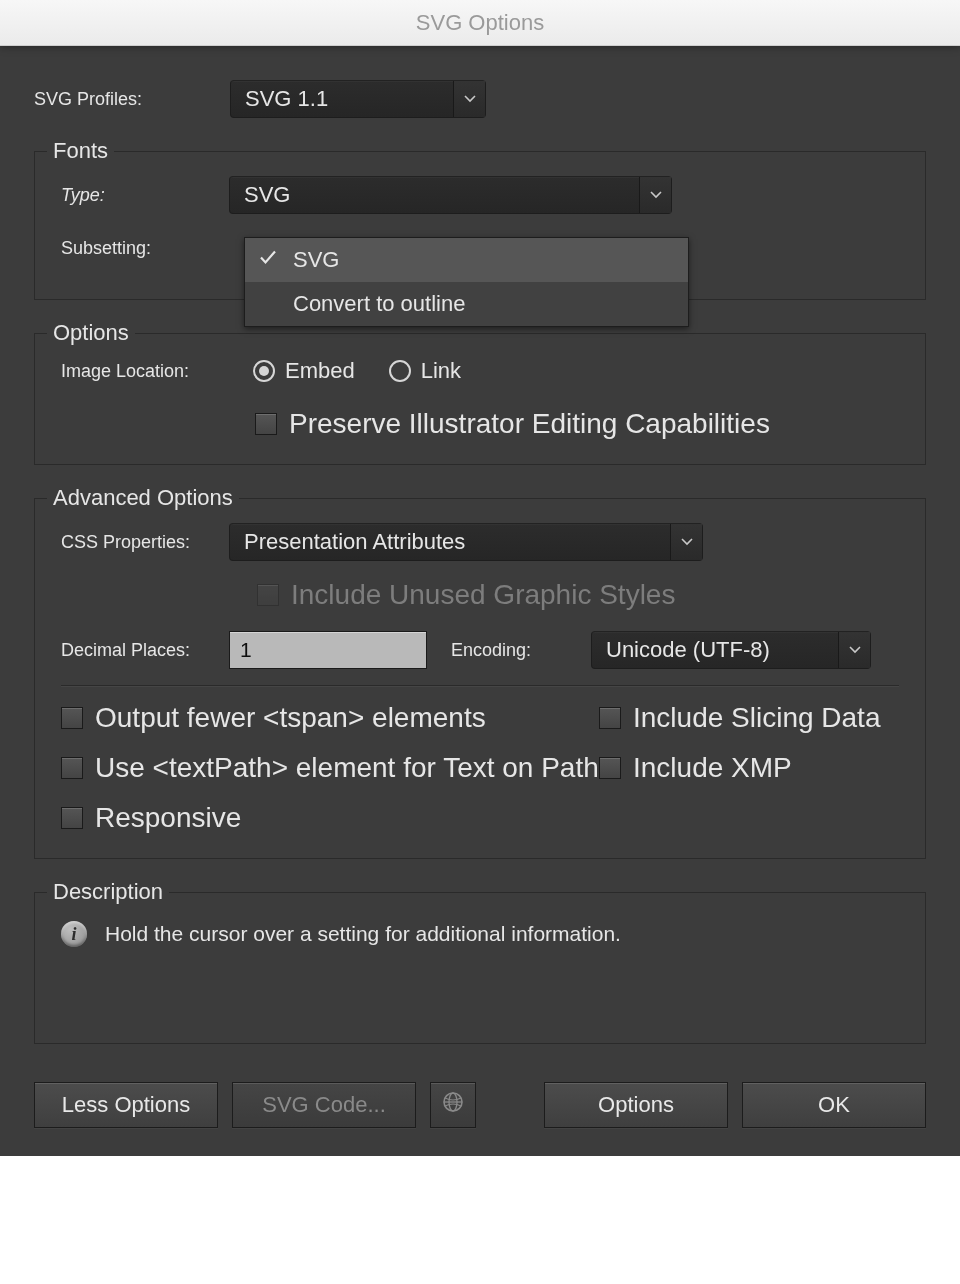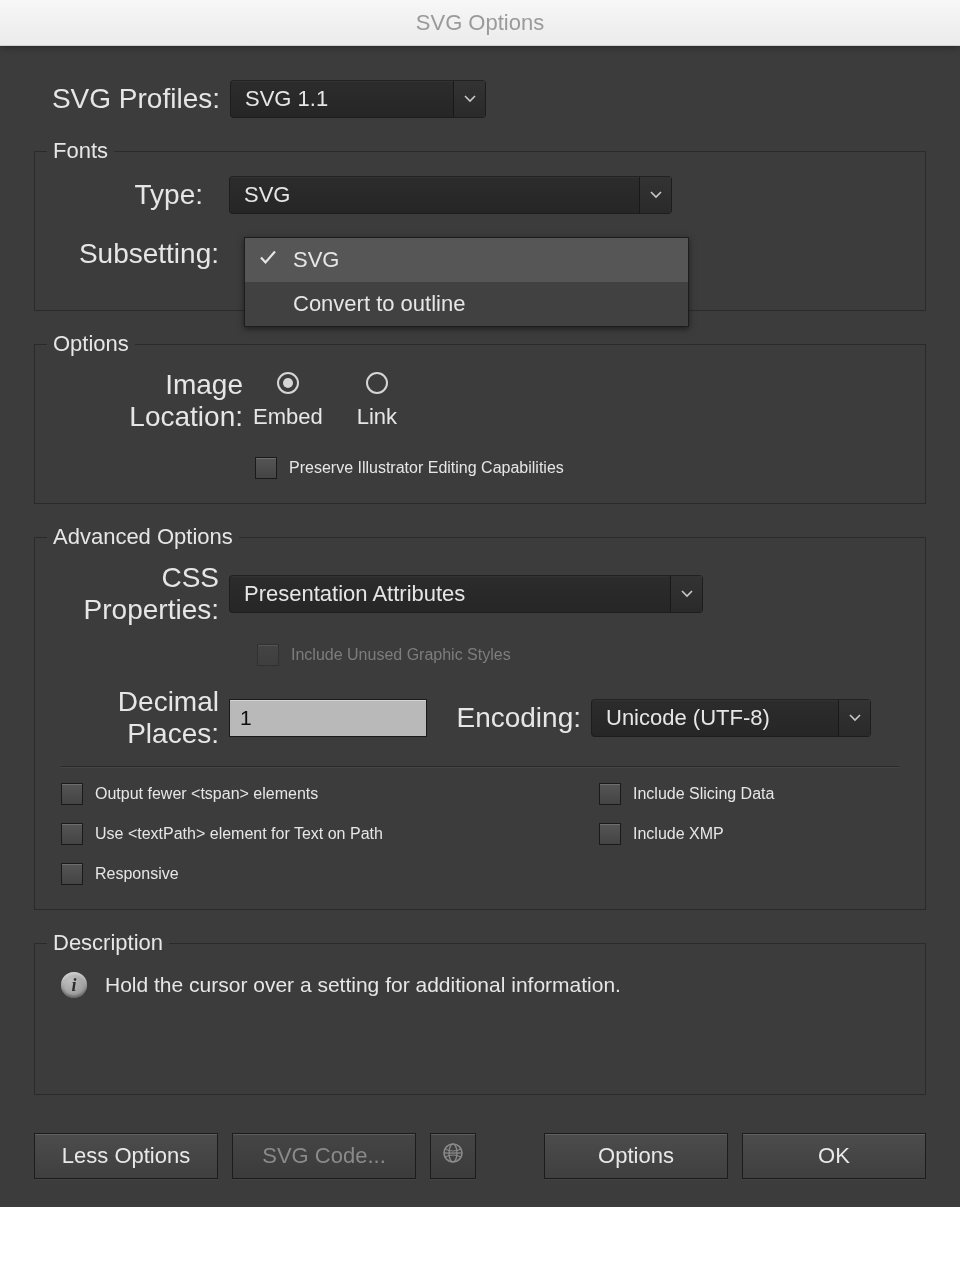--- a/index.html
+++ b/index.html
@@ -15,21 +15,21 @@
     position: relative; z-index: 5;
   }
   .panel {
     background: #3c3c3c;
     width: 960px;
     padding: 34px 34px 28px 34px;
   }
 
   
   .row { display: flex; align-items: center; }
-  .lbl { color: #e6e6e6; font-size: 28px; text-align: right; }
+  .lbl { color: #e6e6e6; font-size: 18px; }
 
   
   .dropdown {
     height: 38px;
     background: linear-gradient(#2c2c2c, #262626);
     border: 1px solid #1d1d1d;
     border-top-color: #222;
     border-radius: 4px;
     display: flex; align-items: center;
     box-shadow: inset 0 1px 0 rgba(255,255,255,.03);
@@ -61,39 +61,39 @@
 
   
   .textinput {
     height: 38px; background: #b9b9b9;
     border: 1px solid #1a1a1a;
     color: #0f0f0f; font-size: 21px; padding: 0 10px;
     box-shadow: inset 0 1px 0 rgba(255,255,255,.4);
   }
 
   
-  .radio { display: inline-flex; align-items: center; gap: 10px; flex-direction: column; }
+  .radio { display: inline-flex; align-items: center; gap: 10px; }
   .radio .dot {
     width: 22px; height: 22px; border-radius: 50%;
     border: 2px solid #d6d6d6;
     display: flex; align-items: center; justify-content: center;
   }
   .radio.checked .dot::after { content:''; width: 10px; height:10px; border-radius:50%; background:#d6d6d6; }
   .radio-lbl { color: #e6e6e6; font-size: 22px; }
 
   
   .check { display: inline-flex; align-items: center; gap: 12px; }
   .check .box {
     width: 22px; height: 22px;
     border: 1px solid #1a1a1a;
     background: linear-gradient(#555, #444);
     box-shadow: inset 0 1px 0 rgba(255,255,255,.15);
   }
   .check.disabled .box { background: linear-gradient(#4a4a4a,#404040); border-color:#2a2a2a; opacity:.6; }
-  .check-lbl { color: #e6e6e6; font-size: 16px; }
+  .check-lbl { color: #e6e6e6; font-size: 28px; }
   .check.disabled .check-lbl { color: #7d7d7d; }
 
   
   .footer { display:flex; gap:14px; margin-top: 38px; }
   .btn {
     height: 46px;
     background: linear-gradient(#4c4c4c, #3f3f3f);
     border: 1px solid #1c1c1c;
     color: #e8e8e8; font-size: 22px;
     display:flex; align-items:center; justify-content:center;
@@ -151,21 +151,21 @@
             <path d="M1 1 L6 6 L11 1" stroke="#c8c8c8" stroke-width="1.6" fill="none"></path>
           </svg>
       </span>
     </div>
   </div>
 
   <div class="group" style="padding-bottom:40px;">
     <span class="group-legend">Fonts</span>
 
     <div class="row">
-      <div class="lbl" style="width:168px; padding-right:26px;">Type:</div>
+      <div class="lbl" style="width:168px; padding-right:26px;font-style:italic;">Type:</div>
       <div class="dropdown" style="width:443px;">
         <span class="dd-label">SVG</span>
         <span class="dd-btn">
           <svg width="12" height="8" viewBox="0 0 12 8">
               <path d="M1 1 L6 6 L11 1" stroke="#c8c8c8" stroke-width="1.6" fill="none"></path>
             </svg>
         </span>
       </div>
     </div>
 

